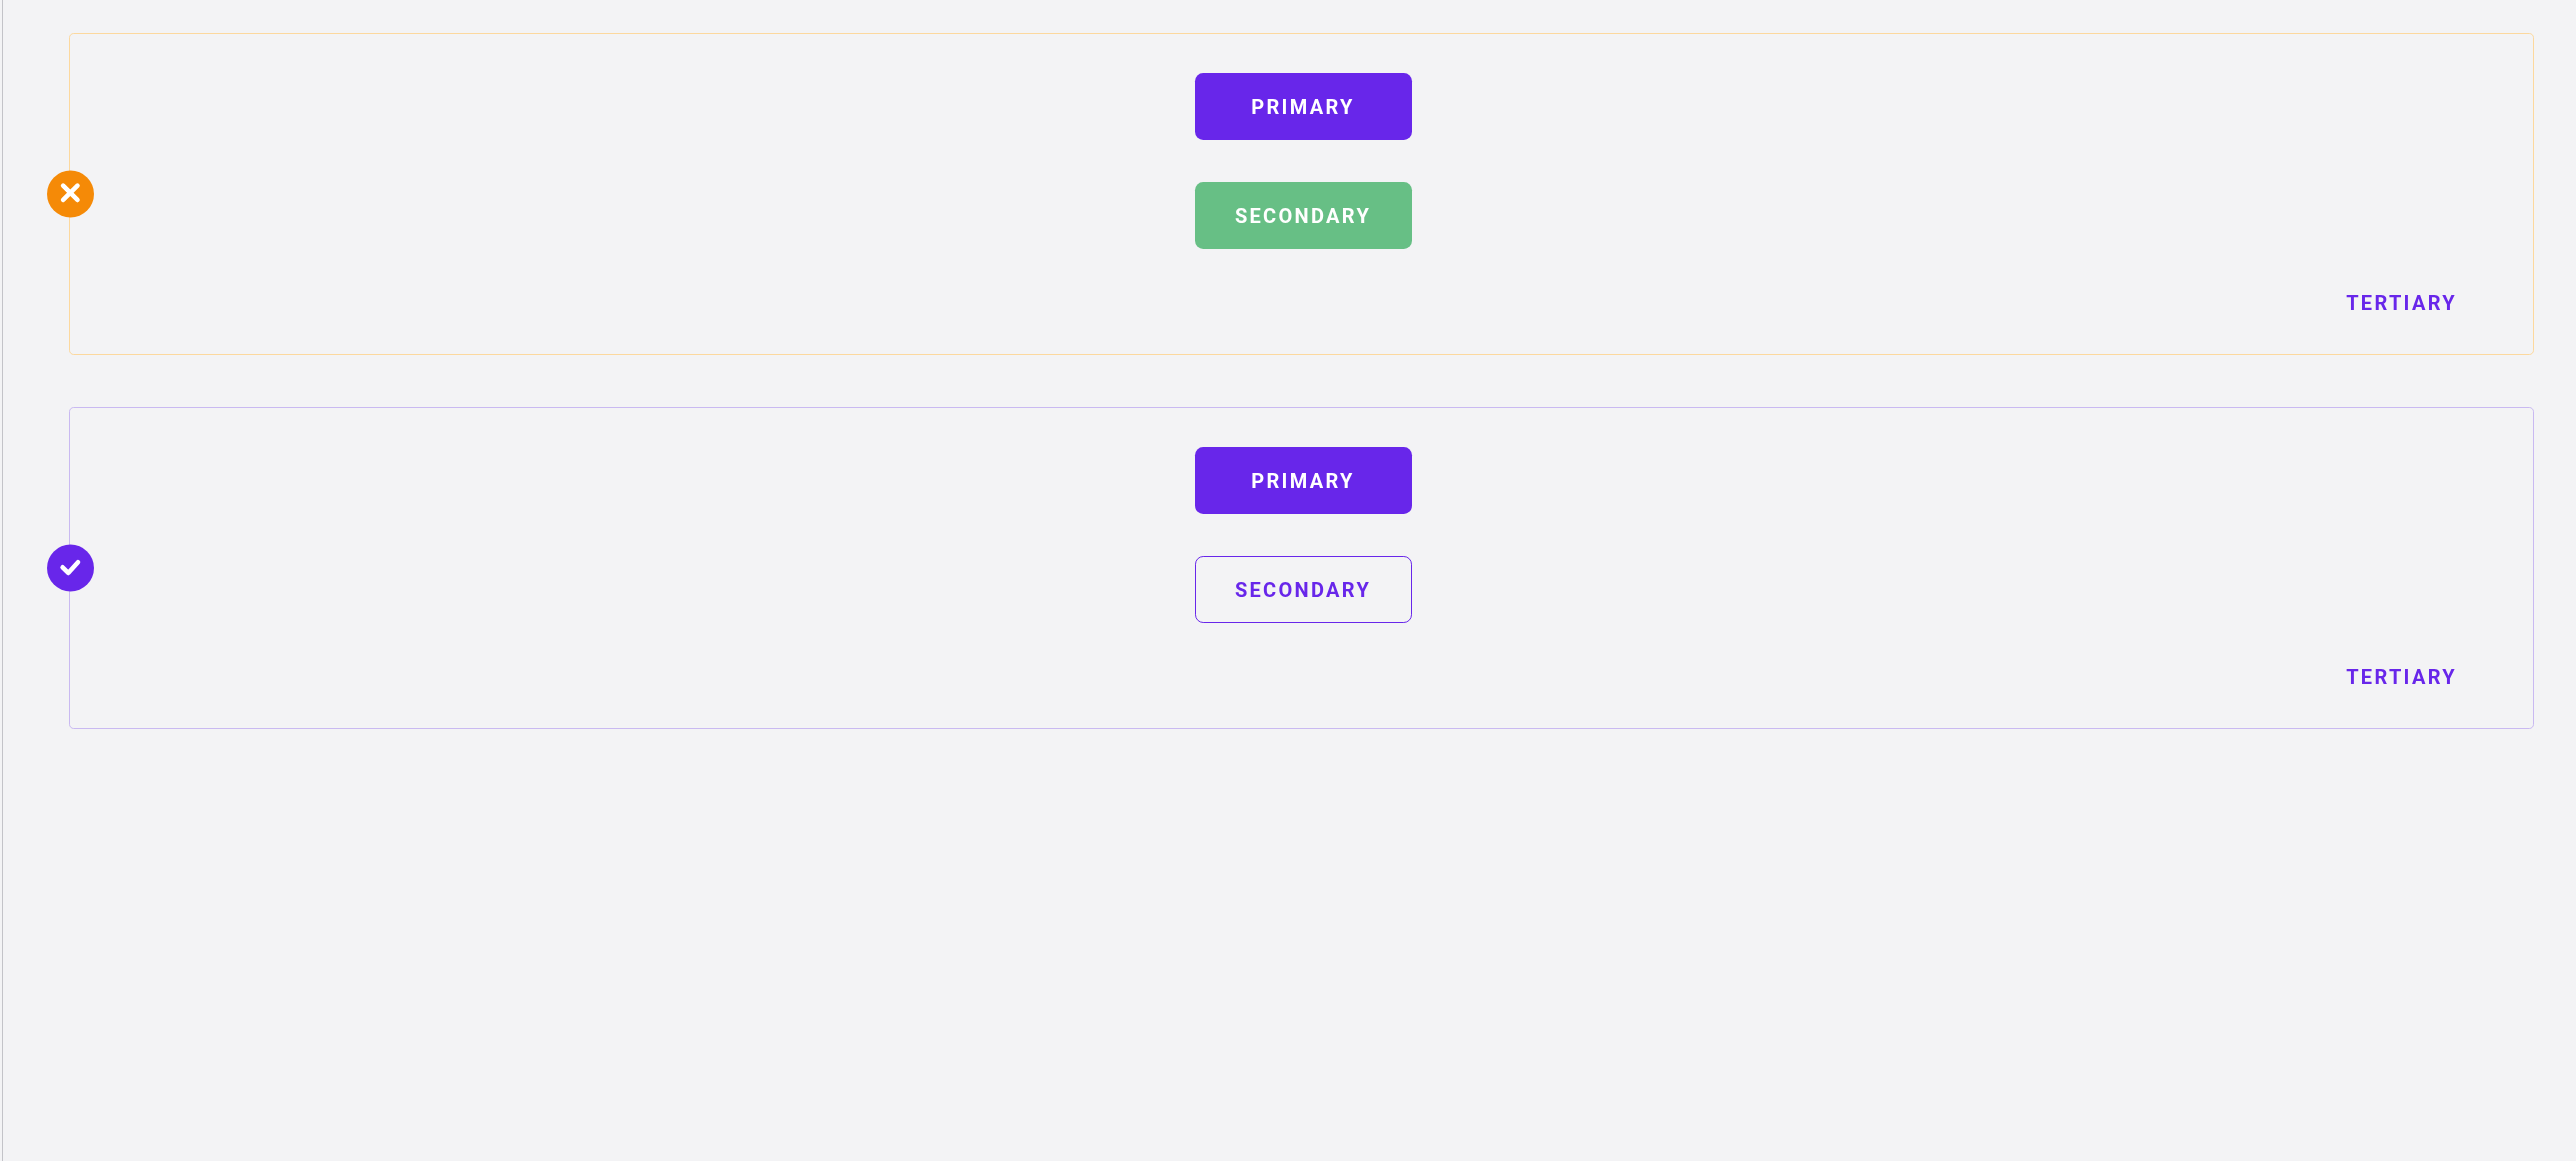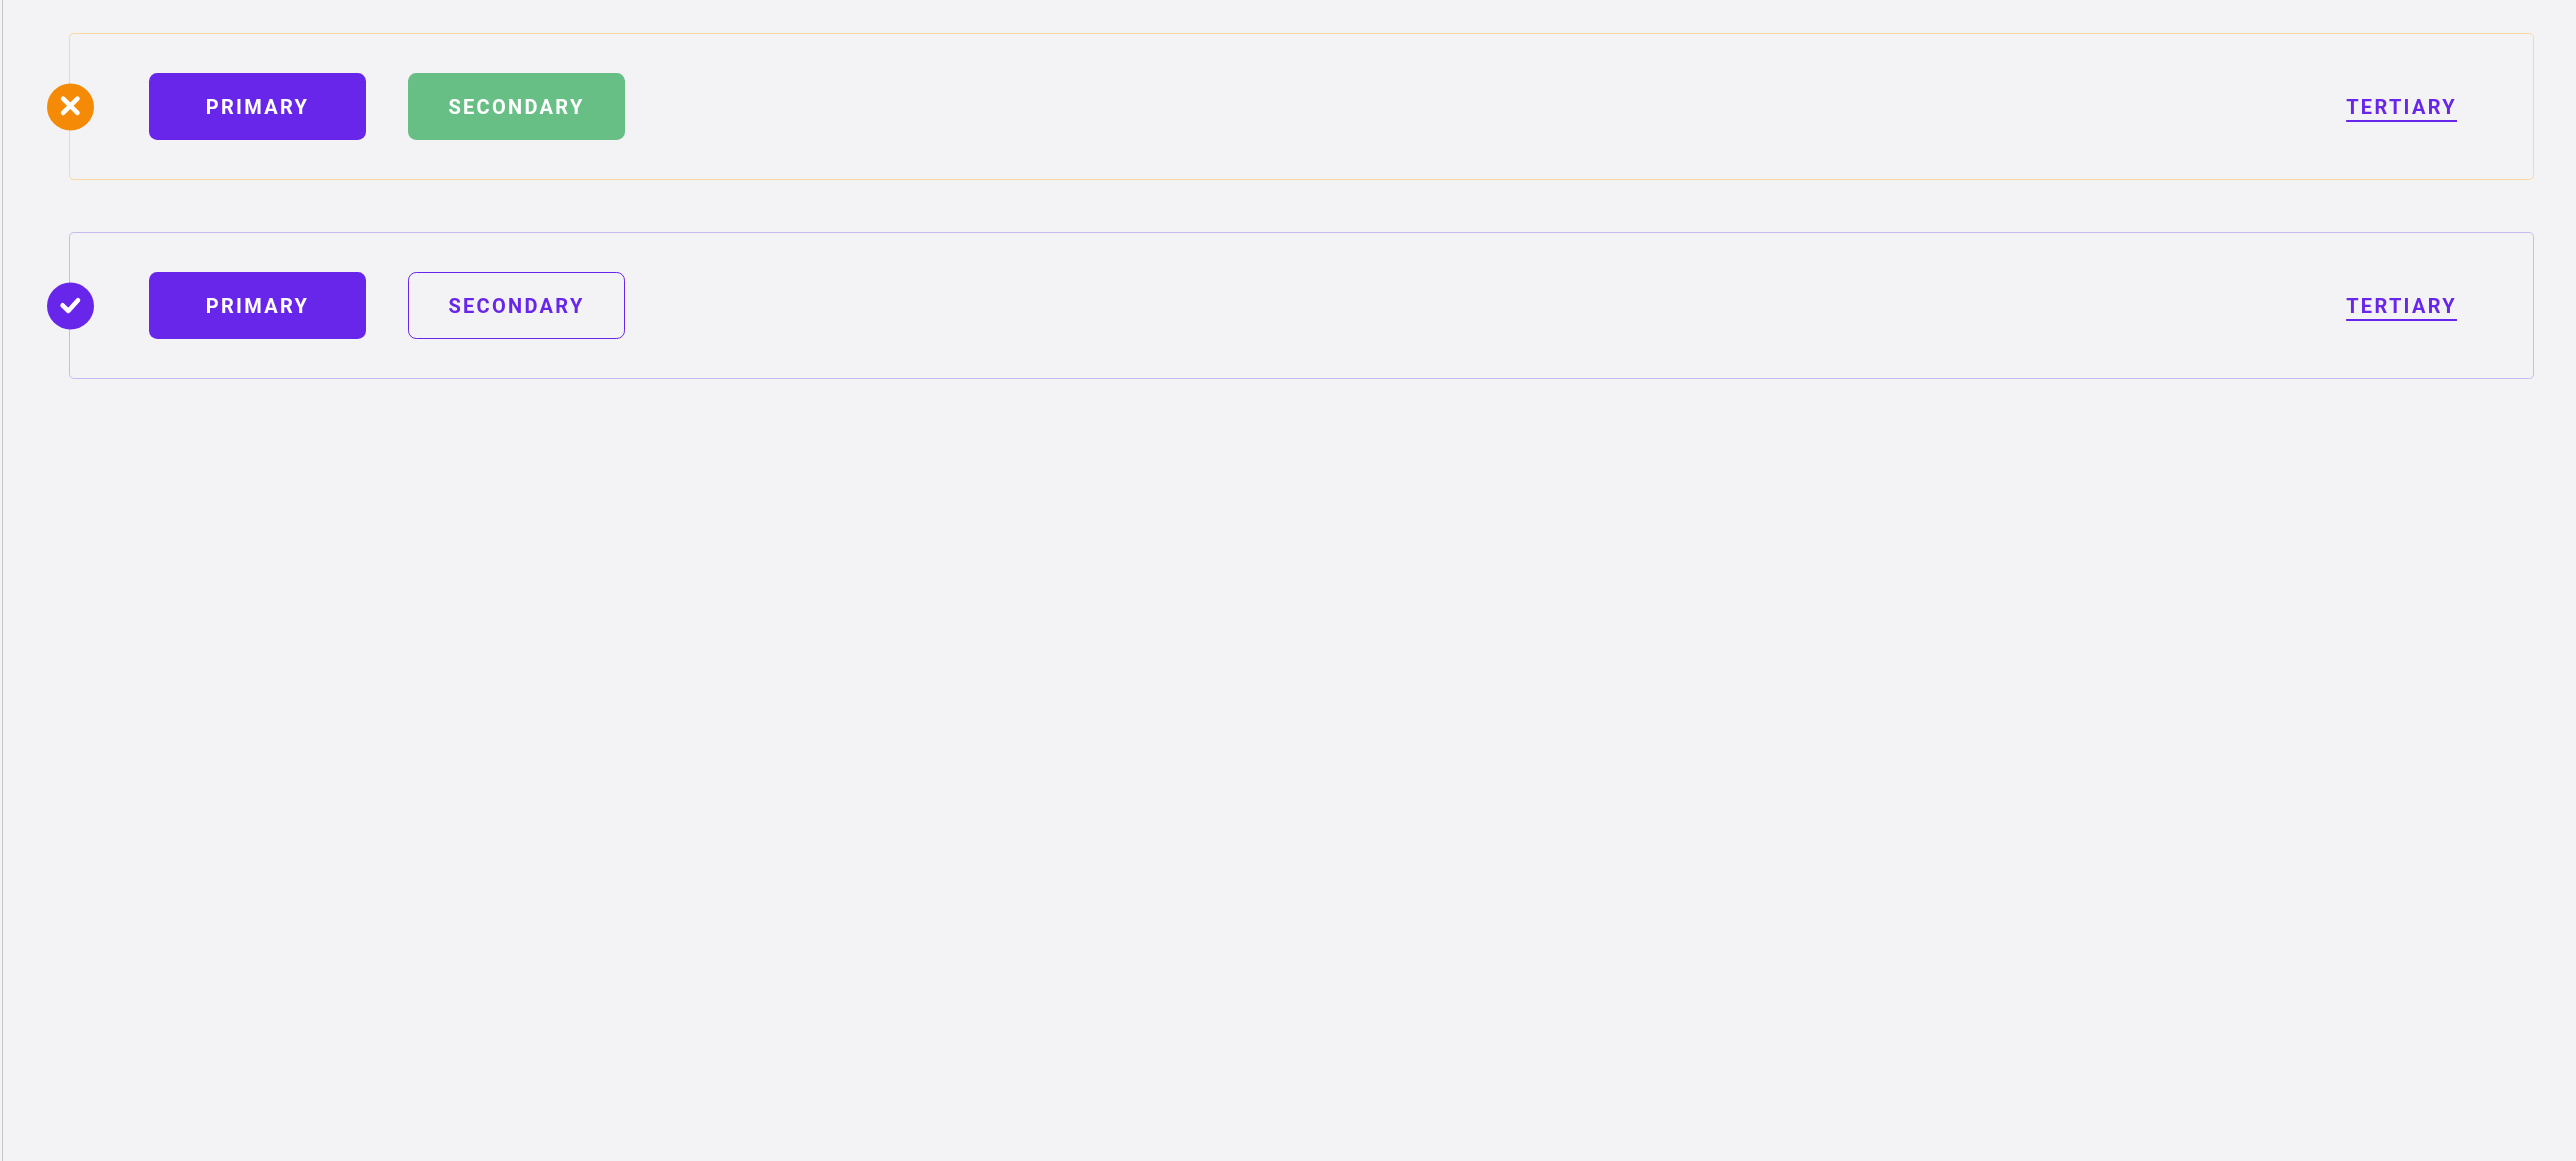--- a/index.html
+++ b/index.html
@@ -23,20 +23,21 @@
     background: #c3c3c8;
   }
   .example-box {
     position: relative;
     border-radius: 4.7px;
     border: 1.2px solid;
     display: flex;
     align-items: center;
     padding: 39px 76px 39px 79px;
     gap: 42px;
+    flex-direction: column;
   }
   .example-incorrect { border-color: #fcd89e; }
   .example-correct   { border-color: #c9b9f1; }
 
   .badge {
     position: absolute;
     left: -23.4px;
     top: 50%;
     transform: translateY(-50%);
     width: 47px;
@@ -73,21 +74,20 @@
     background: transparent;
     color: #6826ea;
     border: 1.2px solid #6826ea;
   }
   .link-tertiary {
     margin-left: auto;
     font-weight: 700;
     letter-spacing: 2.3px;
     font-size: 20px;
     color: #6826ea;
-    text-decoration: underline;
     text-decoration-thickness: 1.8px;
     text-underline-offset: 5.9px;
   }
 </style>
 </head>
 <body>
 
 <div class="example-box example-incorrect">
   <div class="badge badge-incorrect">
     <span>

